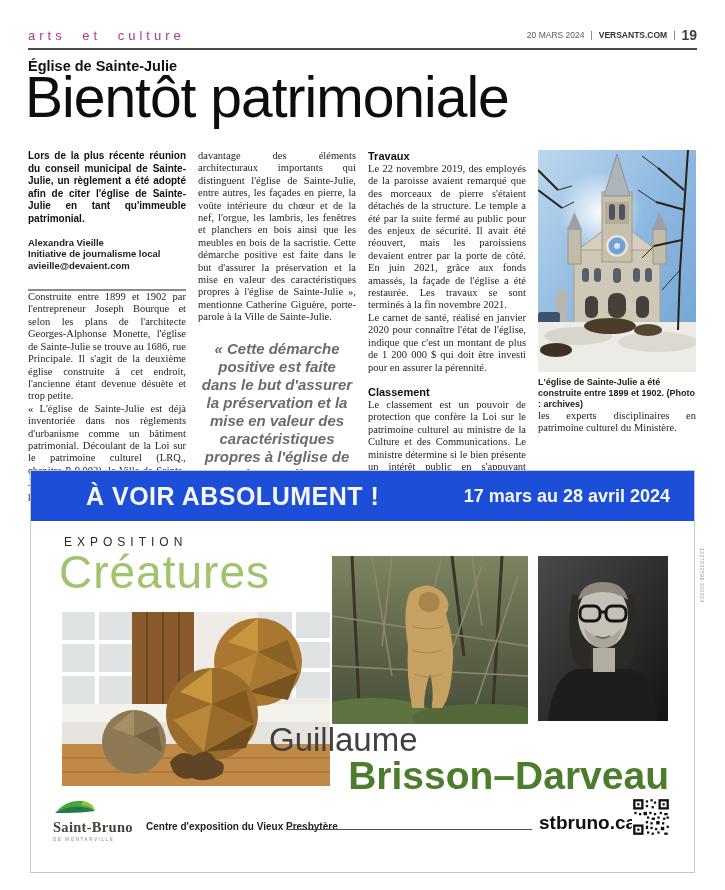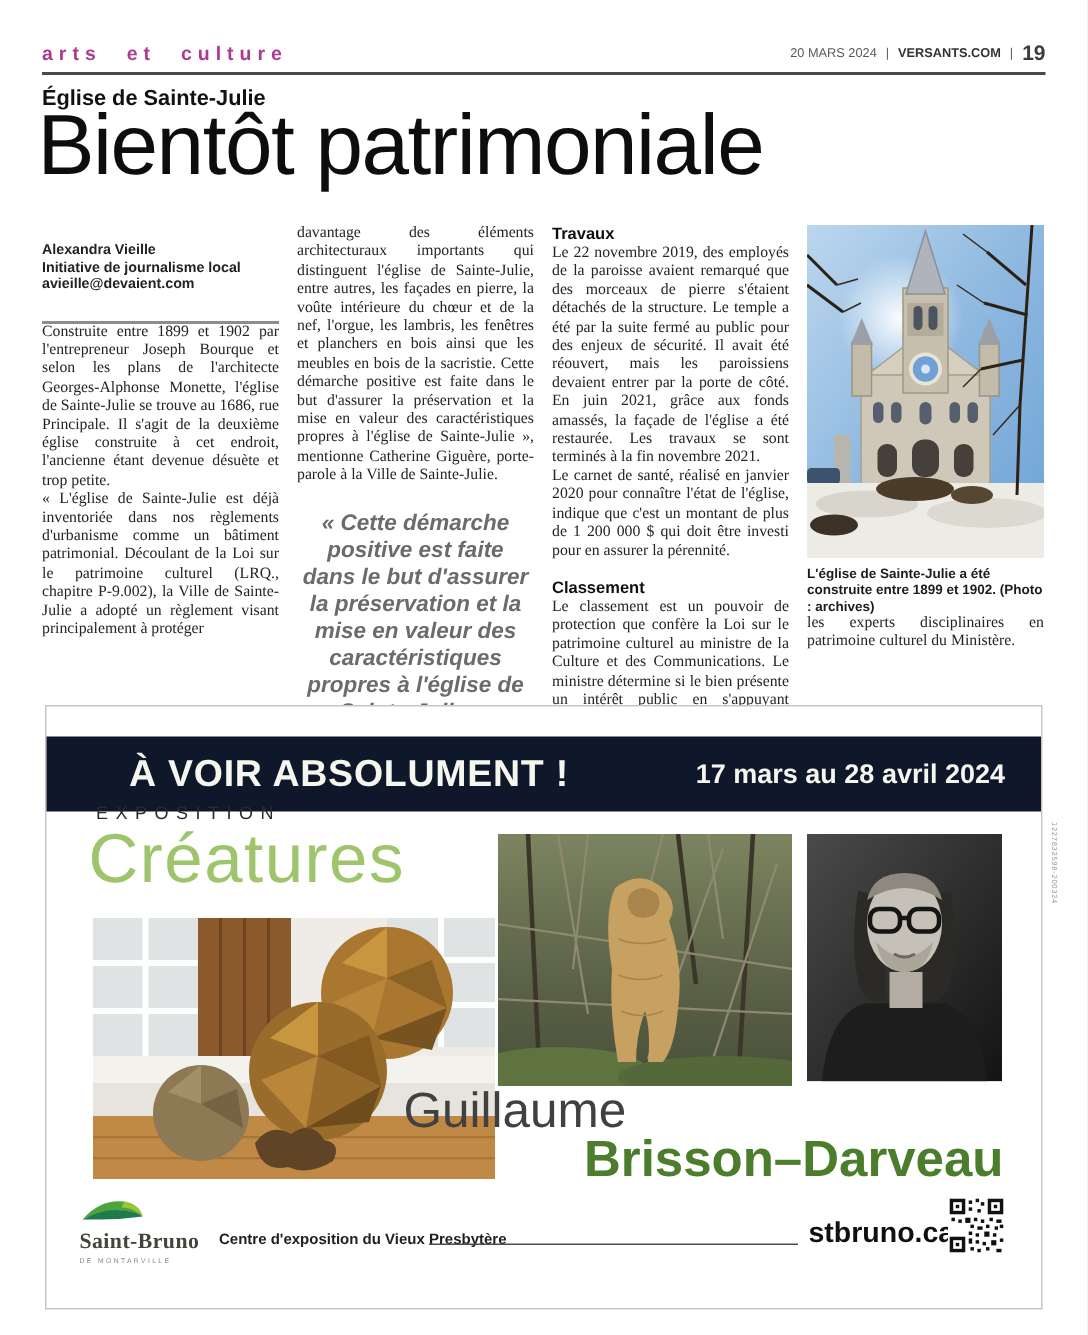--- a/index.html
+++ b/index.html
@@ -6,21 +6,21 @@
   html,body { background:#e9e9e9; }
   .page {
     position:relative; width:725px; height:890px; margin:0 auto;
     background:#ffffff; overflow:hidden;
     font-family:"Liberation Sans", sans-serif; color:#1a1a1a;
   }
   
   .hdr { position:absolute; left:28px; right:28px; top:27px;
          display:flex; justify-content:space-between; align-items:flex-end;
          border-bottom:2px solid #4a4a4a; padding-bottom:5px; }
-  .section-title { font-weight:bold; font-size:13px; letter-spacing:4px;
+  .section-title { font-weight:normal; font-size:13px; letter-spacing:4px;
                    word-spacing:9px; color:#ad3a8d; text-transform:lowercase; }
   .hdr-meta { font-size:8.5px; color:#5a5a5a; display:flex; align-items:center; gap:6px; }
   .hdr-meta .site { font-weight:bold; color:#333; }
   .hdr-meta .pagenum { font-weight:bold; font-size:14px; color:#3c3c3c; }
   
   .kicker { position:absolute; left:28px; top:58px; font-size:14.5px; font-weight:bold; color:#111; }
   .headline { position:absolute; left:25px; top:68px; width:680px;
               font-family:Liberation Sans, sans-serif; font-weight:normal;
               font-size:57px; letter-spacing:-1px; color:#0d0d0d; line-height:1.05; }
   .columns { position:absolute; left:28px; top:150px; width:669px; height:318px;
@@ -39,34 +39,34 @@
                font-size:15px; line-height:18px; font-weight:bold; font-style:italic;
                color:#6b6b6d; }
   .pq-attr { display:block; margin-top:1px; }
   figure.photo { width:158px; height:222px; overflow:hidden; background:#9cc0e2; }
   figure.photo svg { display:block; }
   .caption { margin-top:5px; font-size:9px; line-height:11px; font-weight:bold; color:#1c1c1c; }
   
   .ad { position:absolute; left:30px; top:470px; width:665px; height:403px;
         background:#fff; border:1px solid #c6c6c6; }
   .ad-banner { position:absolute; left:0; top:0; width:663px; height:50px;
-               background:#0f172a; display:flex; align-items:center;
-               justify-content:space-between; color:#f5f7ef;margin-top:20px; }
+               background:#1d4ed8; display:flex; align-items:center;
+               justify-content:space-between; color:#f5f7ef; }
   .ad-banner .t { margin-left:55px; font-size:25px; font-weight:bold; letter-spacing:0.5px; }
   .ad-banner .d { margin-right:24px; font-size:18px; font-weight:bold; }
   .expo-label { position:absolute; left:33px; top:64px; font-size:12px;
                 letter-spacing:5px; color:#2b2b2b; }
   .expo-title { position:absolute; left:28px; top:74px; font-size:46px;
                 font-weight:normal; letter-spacing:1px; color:#9ec46c; }
   .ad-photo { position:absolute; overflow:hidden; }
   .ph-left  { left:31px;  top:141px; width:268px; height:174px; }
   .ph-mid   { left:301px; top:85px;  width:196px; height:168px; }
   .ph-right { left:507px; top:85px;  width:130px; height:165px; }
   .artist-first { position:absolute; left:238px; top:250px; font-size:33px; color:#414141; }
-  .artist-last  { position:absolute; right:25px; top:283px; font-size:34px;
+  .artist-last  { position:absolute; right:25px; top:283px; font-size:39px;
                   font-weight:bold; color:#4c7d2d; white-space:nowrap; }
   .venue-logo { position:absolute; left:22px; top:326px; width:85px; text-align:left; }
   .venue-logo .ln { font-family:"Liberation Serif", serif; font-weight:bold;
                     font-size:14.5px; color:#44443c; letter-spacing:0.3px; }
   .venue-logo .ls { font-size:4.5px; letter-spacing:1.6px; color:#8a8a78; margin-top:1px; }
   .venue-name { position:absolute; left:115px; top:350px; font-size:10px;
                 font-weight:bold; color:#1f1f1f; }
   .venue-rule { position:absolute; left:255px; top:358px; width:246px;
                 border-top:1.5px solid #4d4d4d; }
   .website { position:absolute; left:508px; top:341px; font-size:19px;
@@ -90,20 +90,21 @@
       <span class="pagenum">19</span>
     </span>
   </div>
 
   <div class="kicker">Église de Sainte-Julie</div>
   <h1 class="headline">Bientôt patrimoniale</h1>
 
   <div class="columns">
 
     <div class="col">
+      <p class="lead">Lors de la plus récente réunion du conseil municipal de Sainte-Julie, un règlement a été adopté afin de citer l'église de Sainte-Julie en tant qu'immeuble patrimonial.</p>
       <div class="byline">
         <div>Alexandra Vieille</div>
         <div>Initiative de journalisme local</div>
         <div>avieille@devaient.com</div>
       </div>
       <p class="body-p">Construite entre 1899 et 1902 par l'entrepreneur Joseph Bourque et selon les plans de l'architecte Georges-Alphonse Monette, l'église de Sainte-Julie se trouve au 1686, rue Principale. Il s'agit de la deuxième église construite à cet endroit, l'ancienne étant devenue désuète et trop petite.</p>
       <p class="body-p">« L'église de Sainte-Julie est déjà inventoriée dans nos règlements d'urbanisme comme un bâtiment patrimonial. Découlant de la Loi sur le patrimoine culturel (LRQ., chapitre P-9.002), la Ville de Sainte-Julie a adopté un règlement visant principalement à protéger</p>
     </div>
 
     <div class="col">

